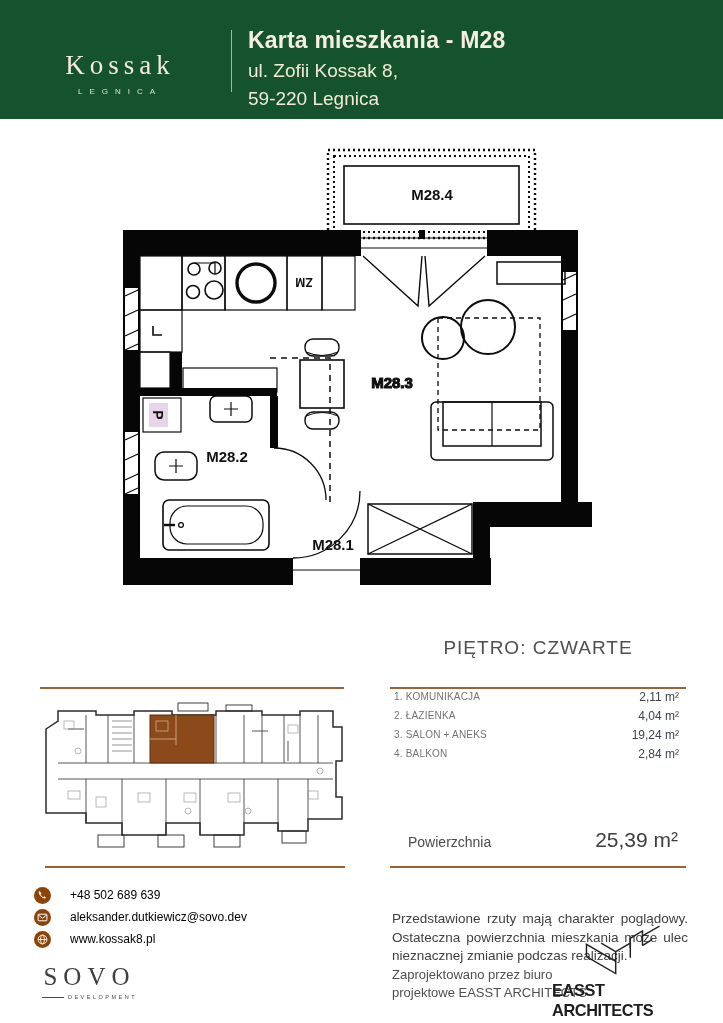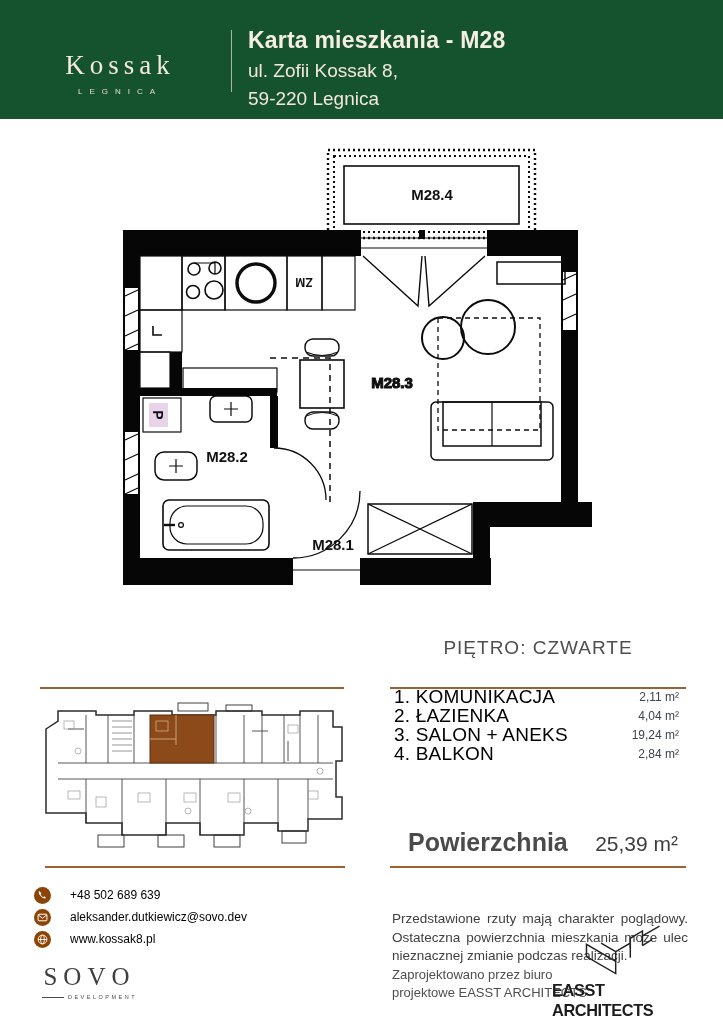--- a/index.html
+++ b/index.html
@@ -17,25 +17,25 @@
   .page-title{font-size:23px;font-weight:700;letter-spacing:.2px;}
   .addr{font-size:19px;font-weight:400;margin-top:6px;color:#F3E8DA;}
 
   
   .sec-heading{top:637px;font-size:19px;color:#4F4F4F;letter-spacing:1px;text-align:center;}
   .divider{height:2px;background:#9D6134;}
 
   
   .room-list{left:394px;top:687px;width:285px;}
   .room-row{display:flex;justify-content:space-between;height:19px;align-items:center;}
-  .room-label{font-size:19px;color:#000000;letter-spacing:.2px;}
+  .room-label{font-size:10px;color:#737373;letter-spacing:.2px;}
   .room-area{font-size:12px;color:#3C434B;}
 
   .total-row{left:408px;top:828px;width:270px;display:flex;justify-content:space-between;align-items:baseline;}
-  .total-label{font-size:25px;font-weight:700;color:#4A4A4A;}
+  .total-label{font-size:14px;font-weight:400;color:#4A4A4A;}
   .total-value{font-size:21px;font-weight:400;color:#3E3E3E;}
 
   
   .contact{left:34px;top:884px;width:320px;}
   .c-row{display:flex;align-items:center;height:22px;}
   .c-icon{width:17px;height:17px;border-radius:50%;background:#8B4405;flex:0 0 17px;
           display:flex;align-items:center;justify-content:center;margin-right:19px;}
   .c-text{font-size:12px;color:#000000;}
 
   

